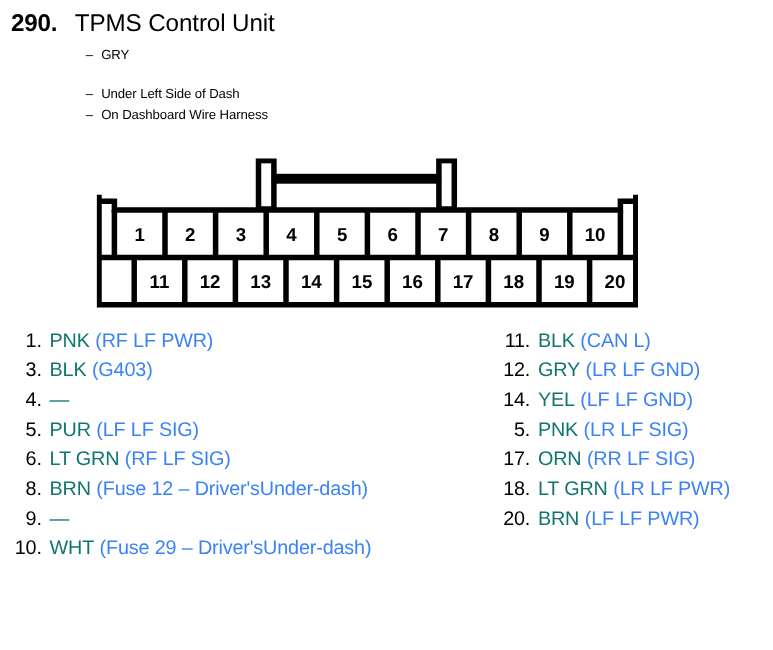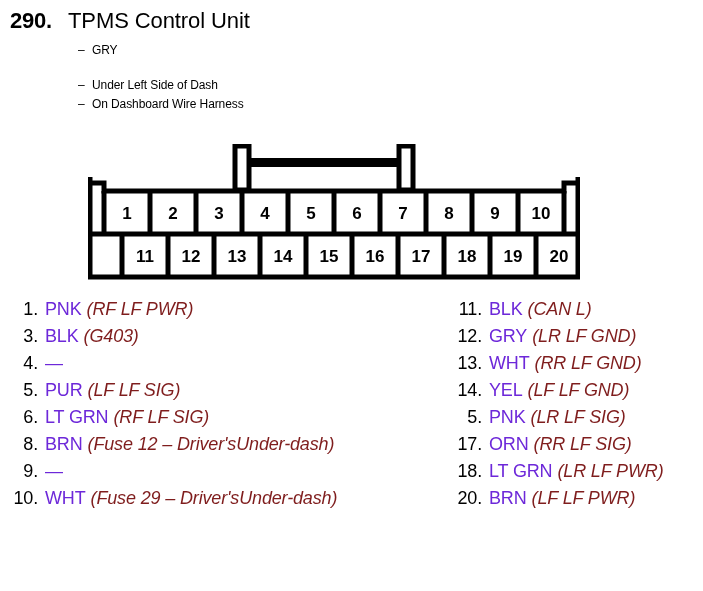--- a/index.html
+++ b/index.html
@@ -96,26 +96,25 @@
     display: inline-block;
     width: 38px;
     text-align: right;
     padding-right: 7px;
     color: #000000;
   }
   #pin-list-right .pin-num {
     width: 42px;
   }
   .pin-color {
-    color: #6d28d9;
+    color: #0f766e;
   }
   .pin-desc {
-    color: #7f1d1d;
+    color: #3b82f6;
     margin-left: 5px;
-    font-style: italic;
   }
   .pin-desc:empty {
     display: none;
   }
 </style>
 </head>
 <body>
 
 <div id="header-block">
   <div id="title-row">
@@ -209,19 +208,18 @@
     <div class="pin-row"><span class="pin-num">4.</span><span class="pin-color">—</span></div>
     <div class="pin-row"><span class="pin-num">5.</span><span class="pin-color">PUR</span><span class="pin-desc">(LF LF SIG)</span></div>
     <div class="pin-row"><span class="pin-num">6.</span><span class="pin-color">LT GRN</span><span class="pin-desc">(RF LF SIG)</span></div>
     <div class="pin-row"><span class="pin-num">8.</span><span class="pin-color">BRN</span><span class="pin-desc">(Fuse 12 – Driver'sUnder-dash)</span></div>
     <div class="pin-row"><span class="pin-num">9.</span><span class="pin-color">—</span></div>
     <div class="pin-row"><span class="pin-num">10.</span><span class="pin-color">WHT</span><span class="pin-desc">(Fuse 29 – Driver'sUnder-dash)</span></div>
   </div>
 <div class="pin-list" id="pin-list-right">
     <div class="pin-row"><span class="pin-num">11.</span><span class="pin-color">BLK</span><span class="pin-desc">(CAN L)</span></div>
     <div class="pin-row"><span class="pin-num">12.</span><span class="pin-color">GRY</span><span class="pin-desc">(LR LF GND)</span></div>
-    <div class="pin-row"><span class="pin-num">13.</span><span class="pin-color">WHT</span><span class="pin-desc">(RR LF GND)</span></div>
     <div class="pin-row"><span class="pin-num">14.</span><span class="pin-color">YEL</span><span class="pin-desc">(LF LF GND)</span></div>
     <div class="pin-row"><span class="pin-num">5.</span><span class="pin-color">PNK</span><span class="pin-desc">(LR LF SIG)</span></div>
     <div class="pin-row"><span class="pin-num">17.</span><span class="pin-color">ORN</span><span class="pin-desc">(RR LF SIG)</span></div>
     <div class="pin-row"><span class="pin-num">18.</span><span class="pin-color">LT GRN</span><span class="pin-desc">(LR LF PWR)</span></div>
     <div class="pin-row"><span class="pin-num">20.</span><span class="pin-color">BRN</span><span class="pin-desc">(LF LF PWR)</span></div>
   </div>
 
 </body></html>

